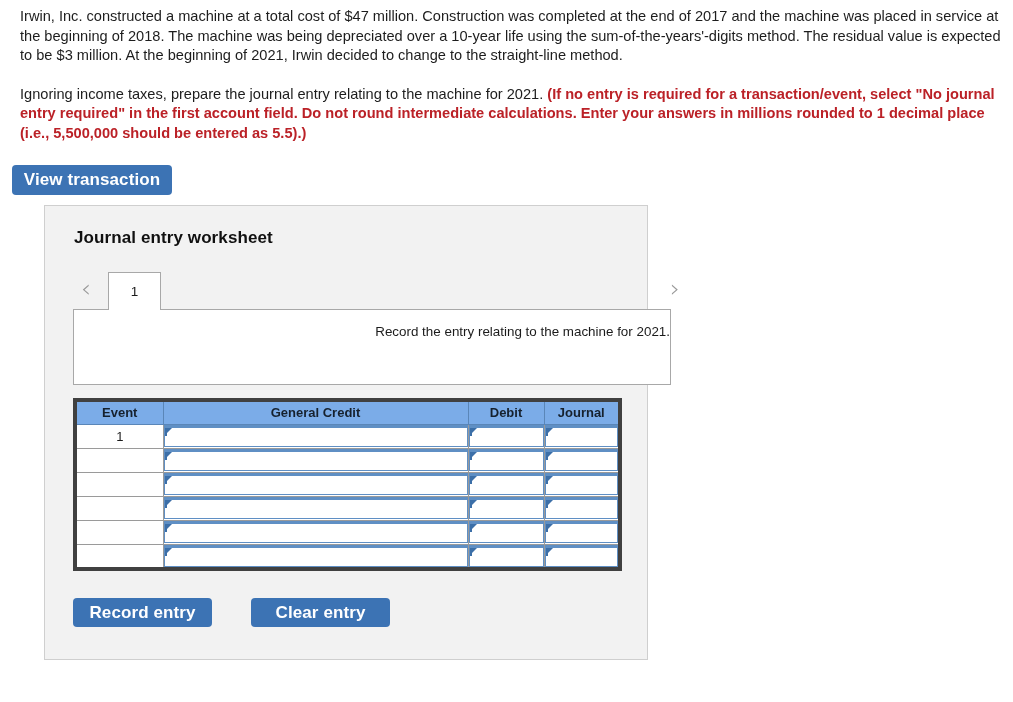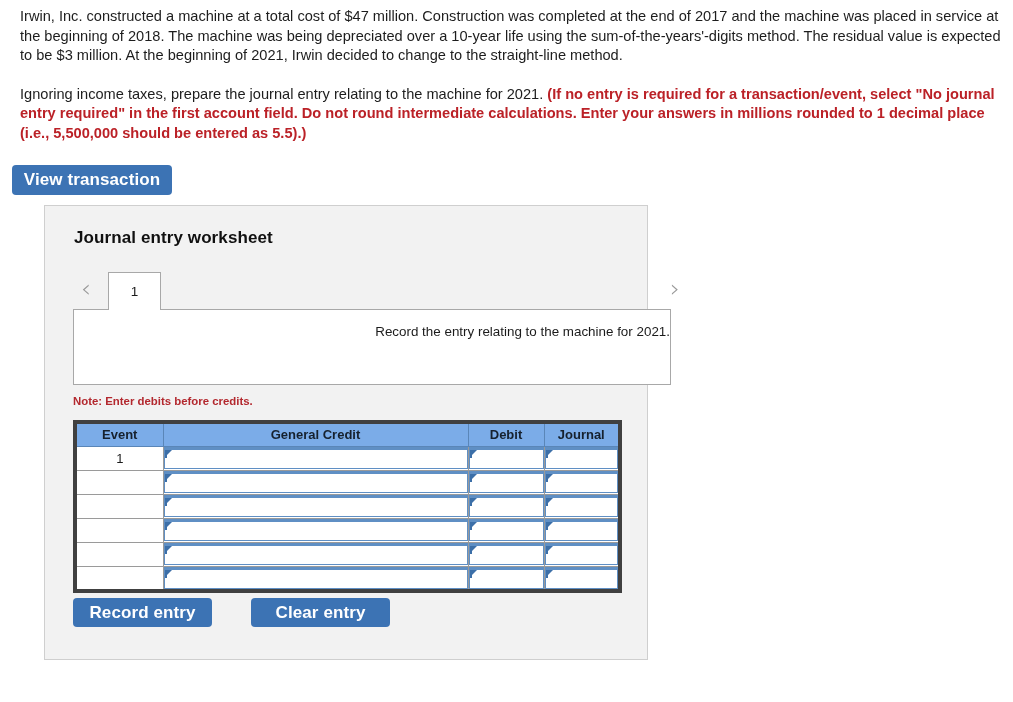--- a/index.html
+++ b/index.html
@@ -270,21 +270,20 @@
     <div class="tabstrip">
       <div class="chev chev-left">‹</div>
       <div class="tab">1</div>
       <div class="chev chev-right">›</div>
     </div>
 
     <div class="descbox">
       <div class="desctext">Record the entry relating to the machine for 2021.</div>
     </div>
 
-    <div class="note">Note: Enter debits before credits.</div>
 
     <table class="jtable">
       <colgroup>
         <col class="col-event">
         <col class="col-gj">
         <col class="col-debit">
         <col class="col-credit">
       </colgroup>
       <thead>
         <tr>

